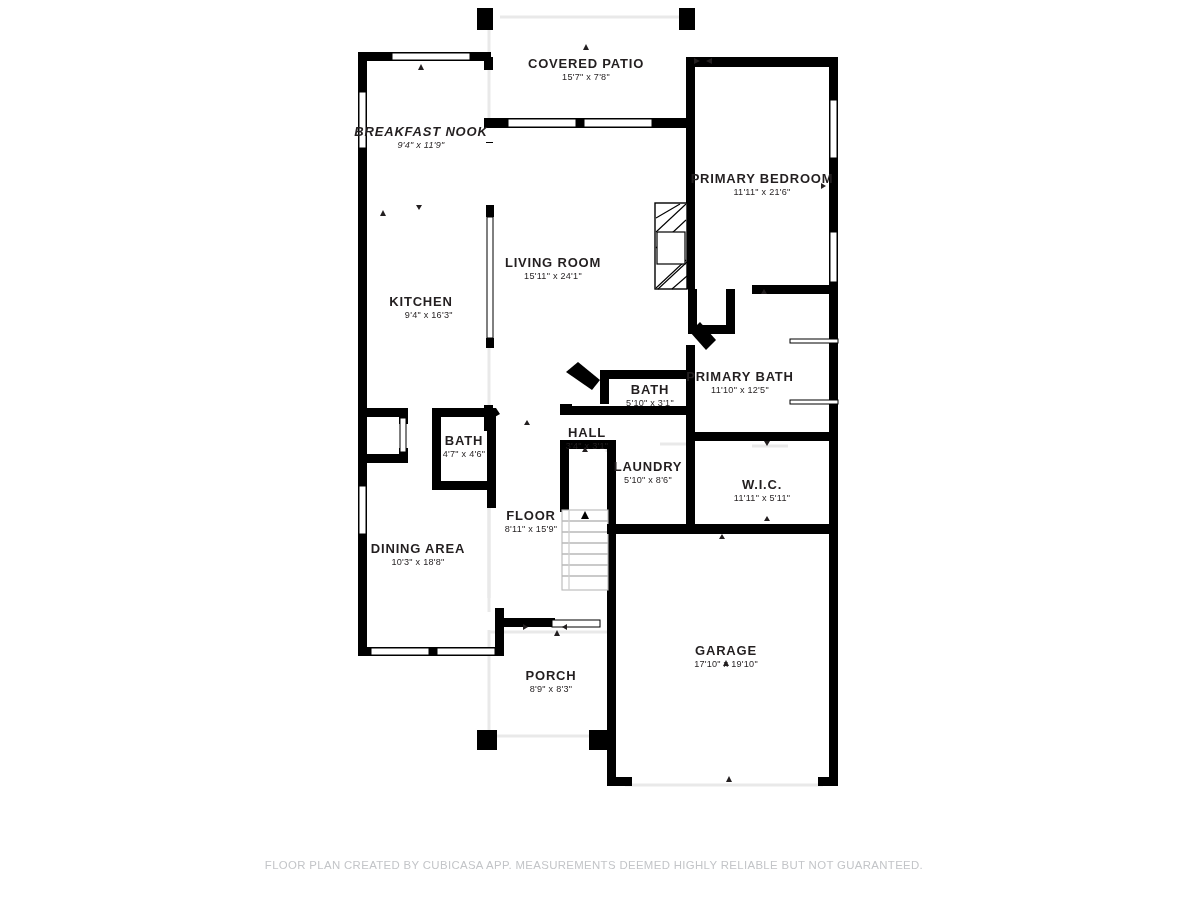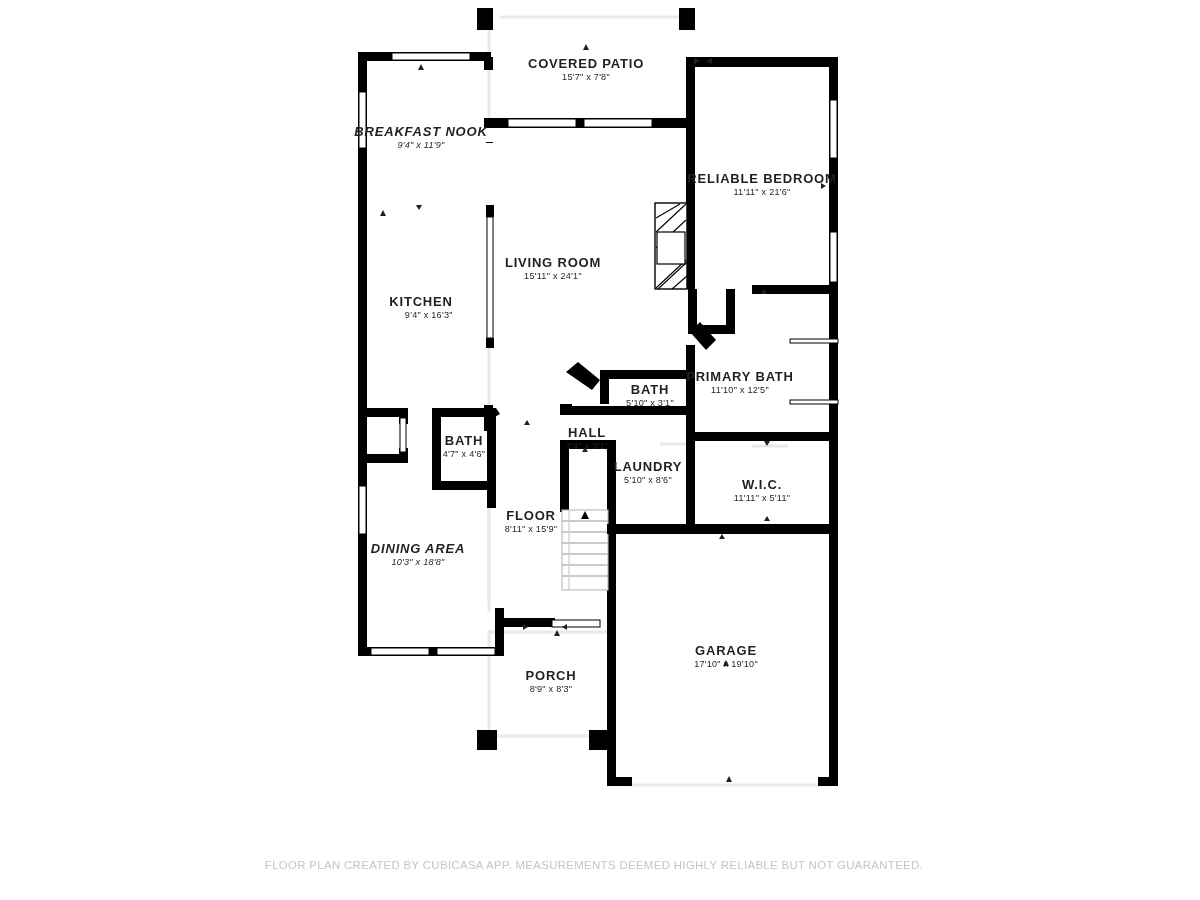--- a/index.html
+++ b/index.html
@@ -273,21 +273,21 @@
 
   <div class="room-label" style="left:586px; top:58px;">
     <span class="rl-name">COVERED PATIO</span>
     <span class="rl-dims">15'7" x 7'8"</span>
   </div>
   <div class="room-label" style="left:421px; top:126px;font-style:italic;">
     <span class="rl-name">BREAKFAST NOOK</span>
     <span class="rl-dims">9'4" x 11'9"</span>
   </div>
   <div class="room-label" style="left:762px; top:173px;">
-    <span class="rl-name">RELIABLE BEDROOM</span>
+    <span class="rl-name">PRIMARY BEDROOM</span>
     <span class="rl-dims">11'11" x 21'6"</span>
   </div>
   <div class="room-label" style="left:553px; top:257px;">
     <span class="rl-name">LIVING ROOM</span>
     <span class="rl-dims">15'11" x 24'1"</span>
   </div>
   <div class="room-label" style="left:421px; top:296px;text-align:right;">
     <span class="rl-name">KITCHEN</span>
     <span class="rl-dims">9'4" x 16'3"</span>
   </div>
@@ -312,21 +312,21 @@
     <span class="rl-dims">5'10" x 8'6"</span>
   </div>
   <div class="room-label" style="left:762px; top:479px;">
     <span class="rl-name">W.I.C.</span>
     <span class="rl-dims">11'11" x 5'11"</span>
   </div>
   <div class="room-label" style="left:531px; top:510px;">
     <span class="rl-name">FLOOR</span>
     <span class="rl-dims">8'11" x 15'9"</span>
   </div>
-  <div class="room-label" style="left:418px; top:543px;font-style:italic;">
+  <div class="room-label" style="left:418px; top:543px;">
     <span class="rl-name">DINING AREA</span>
     <span class="rl-dims">10'3" x 18'8"</span>
   </div>
   <div class="room-label" style="left:726px; top:645px;">
     <span class="rl-name">GARAGE</span>
     <span class="rl-dims">17'10" x 19'10"</span>
   </div>
   <div class="room-label" style="left:551px; top:670px;">
     <span class="rl-name">PORCH</span>
     <span class="rl-dims">8'9" x 8'3"</span>

